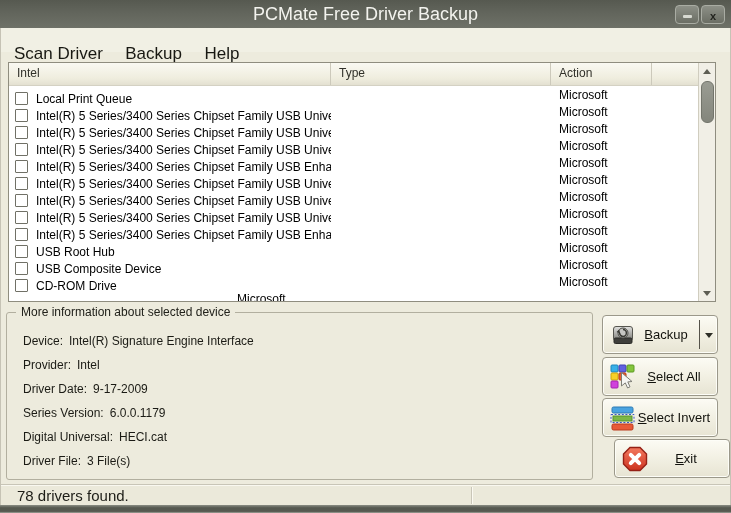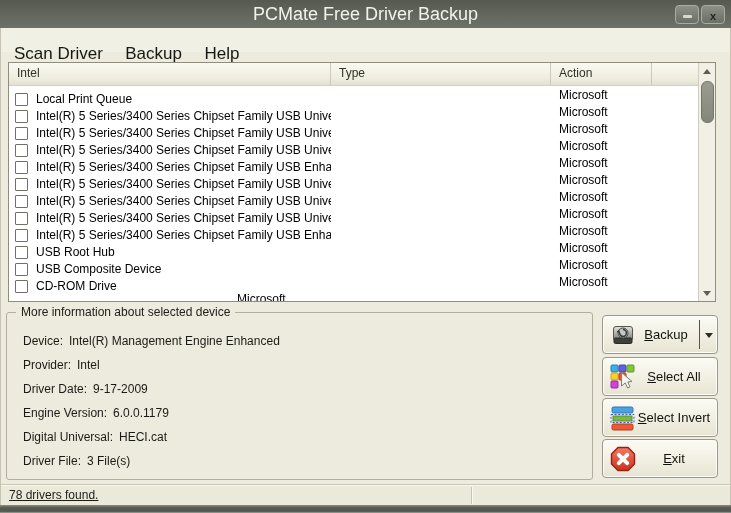--- a/index.html
+++ b/index.html
@@ -28,21 +28,21 @@
            background:linear-gradient(180deg,#faf9f2 0%,#efedde 70%,#e3e0d1 100%);
            border-bottom:1px solid #d4d1c3;font-size:12px;color:#31312a;}
   .hcell{box-sizing:border-box;border-right:1px solid #ccc9bb;line-height:21px;padding-left:8px;}
   .hcell.dev{width:322px;}
   .hcell.type{width:220px;}
   .hcell.action{width:101px;}
   .hcell.filler{flex:1;border-right:none;}
   .lrows{position:absolute;left:0;top:23px;right:16px;bottom:0;overflow:hidden;}
   .row{height:17px;display:flex;align-items:center;font-size:12px;color:#000;}
   .cell{white-space:nowrap;overflow:hidden;}
-  .cell.dev{width:322px;display:flex;align-items:flex-end;box-sizing:border-box;margin-top:8px;}
+  .cell.dev{width:322px;display:flex;align-items:flex-start;box-sizing:border-box;margin-top:8px;}
   .cb{flex:0 0 auto;width:11px;height:11px;border:1px solid #707066;background:#fff;
       margin-left:6px;margin-right:8px;border-radius:1px;}
   .cell.type{width:220px;box-sizing:border-box;padding-left:8px;}
   .cell.action{flex:1;box-sizing:border-box;padding-left:8px;}
   
   .vscroll{position:absolute;top:0;right:0;bottom:0;width:16px;background:#f1efe6;
            border-left:1px solid #d0cdbf;}
   .sbtn{position:absolute;left:0;width:16px;height:16px;}
   .sbtn.up{top:0;} .sbtn.down{bottom:0;}
   .tri-up{position:absolute;left:4px;top:6px;width:0;height:0;
@@ -67,21 +67,21 @@
   .btn-label{position:absolute;left:34px;right:6px;top:0;bottom:0;text-align:center;
              line-height:37px;font-size:13px;color:#12120d;}
   .btn.split .btn-label{right:22px;}
   .split-sep{position:absolute;right:17px;top:4px;bottom:4px;width:1px;background:#55534a;}
   .dd-arrow{position:absolute;right:4px;top:17px;width:0;height:0;
             border-left:4px solid transparent;border-right:4px solid transparent;border-top:5px solid #2e2e27;}
   u{text-decoration:underline;}
   
   .statusbar{position:absolute;left:1px;right:1px;top:484px;height:21px;background:#ebe9da;
              border-top:1px solid #c8c5b7;box-shadow:inset 0 1px 0 #f9f8f0;}
-  .status-text{padding-left:8px;line-height:21px;font-size:12px;color:#1d1d17;text-decoration:underline;}
+  .status-text{padding-left:16px;line-height:21px;font-size:15px;color:#1d1d17;}
   .status-sep{position:absolute;left:470px;top:2px;bottom:2px;width:1px;background:#c9c6b8;
               box-shadow:1px 0 0 #fbfaf2;}
   .bottom-edge{position:absolute;left:0;right:0;top:505px;height:8px;
                background:linear-gradient(180deg,#8b8e84 0%,#565950 35%,#565950 80%,#a3a69c 100%);}
 </style>
 </head>
 <body>
 
 <div class="window">
 
@@ -217,24 +217,24 @@
       <div class="thumb"></div>
       <div class="sbtn down">
           <span class="tri-down"></span>
         </div>
     </div>
   </div>
 
   <div class="groupbox">
     <div class="legend">More information about selected device</div>
     <div class="fields">
-        <div class="field"><span class="flabel">Device:</span><span class="fvalue">Intel(R) Management Engine Enhanced</span></div>
+        <div class="field"><span class="flabel">Device:</span><span class="fvalue">Intel(R) Signature Engine Interface</span></div>
         <div class="field"><span class="flabel">Provider:</span><span class="fvalue">Intel</span></div>
         <div class="field"><span class="flabel">Driver Date:</span><span class="fvalue">9-17-2009</span></div>
-        <div class="field"><span class="flabel">Engine Version:</span><span class="fvalue">6.0.0.1179</span></div>
+        <div class="field"><span class="flabel">Series Version:</span><span class="fvalue">6.0.0.1179</span></div>
         <div class="field"><span class="flabel">Digital Universal:</span><span class="fvalue">HECI.cat</span></div>
         <div class="field"><span class="flabel">Driver File:</span><span class="fvalue">3 File(s)</span></div>
       </div>
   </div>
 
   <div class="btn split" style="top:315px;">
     <svg class="btn-icon" viewBox="0 0 26 26">
       <defs>
         <linearGradient id="gDrive" x1="0" y1="0" x2="0" y2="1">
           <stop offset="0" stop-color="#e2e2e0"></stop>
@@ -269,21 +269,21 @@
   <div class="btn" style="top:398px;padding-left:36px;">
     <svg class="btn-icon" viewBox="0 0 26 26">
       <rect x="2" y="2" width="21" height="6" rx="1.5" fill="#4aa3e0" stroke="#2d7bb4"></rect>
       <rect x="3" y="11" width="19" height="5" fill="#7cb845" stroke="#55922e"></rect>
       <rect x="1" y="9.5" width="23" height="8" fill="none" stroke="#3a57c4" stroke-dasharray="2 1.6"></rect>
       <rect x="2" y="19" width="21" height="6" rx="1.5" fill="#e85a38" stroke="#ba3a1c"></rect>
     </svg>
     <span class="btn-label"><u>S</u>elect Invert</span>
   </div>
 
-  <div class="btn" style="top:439px;">
+  <div class="btn" style="top:439px;margin-left:12px;">
     <svg class="btn-icon" viewBox="0 0 26 26">
       <defs>
         <linearGradient id="gRed" x1="0" y1="0" x2="0" y2="1">
           <stop offset="0" stop-color="#f3795f"></stop>
             <stop offset="1" stop-color="#cc3320"></stop>
         </linearGradient>
       </defs>
       <polygon points="8,1.5 18,1.5 24.5,8 24.5,18 18,24.5 8,24.5 1.5,18 1.5,8" fill="url(#gRed)" stroke="#952015" stroke-width="1.4"></polygon>
       <path d="M8.8 8.8 L17.2 17.2 M17.2 8.8 L8.8 17.2" stroke="#ffffff" stroke-width="4" stroke-linecap="round"></path>
     </svg>

